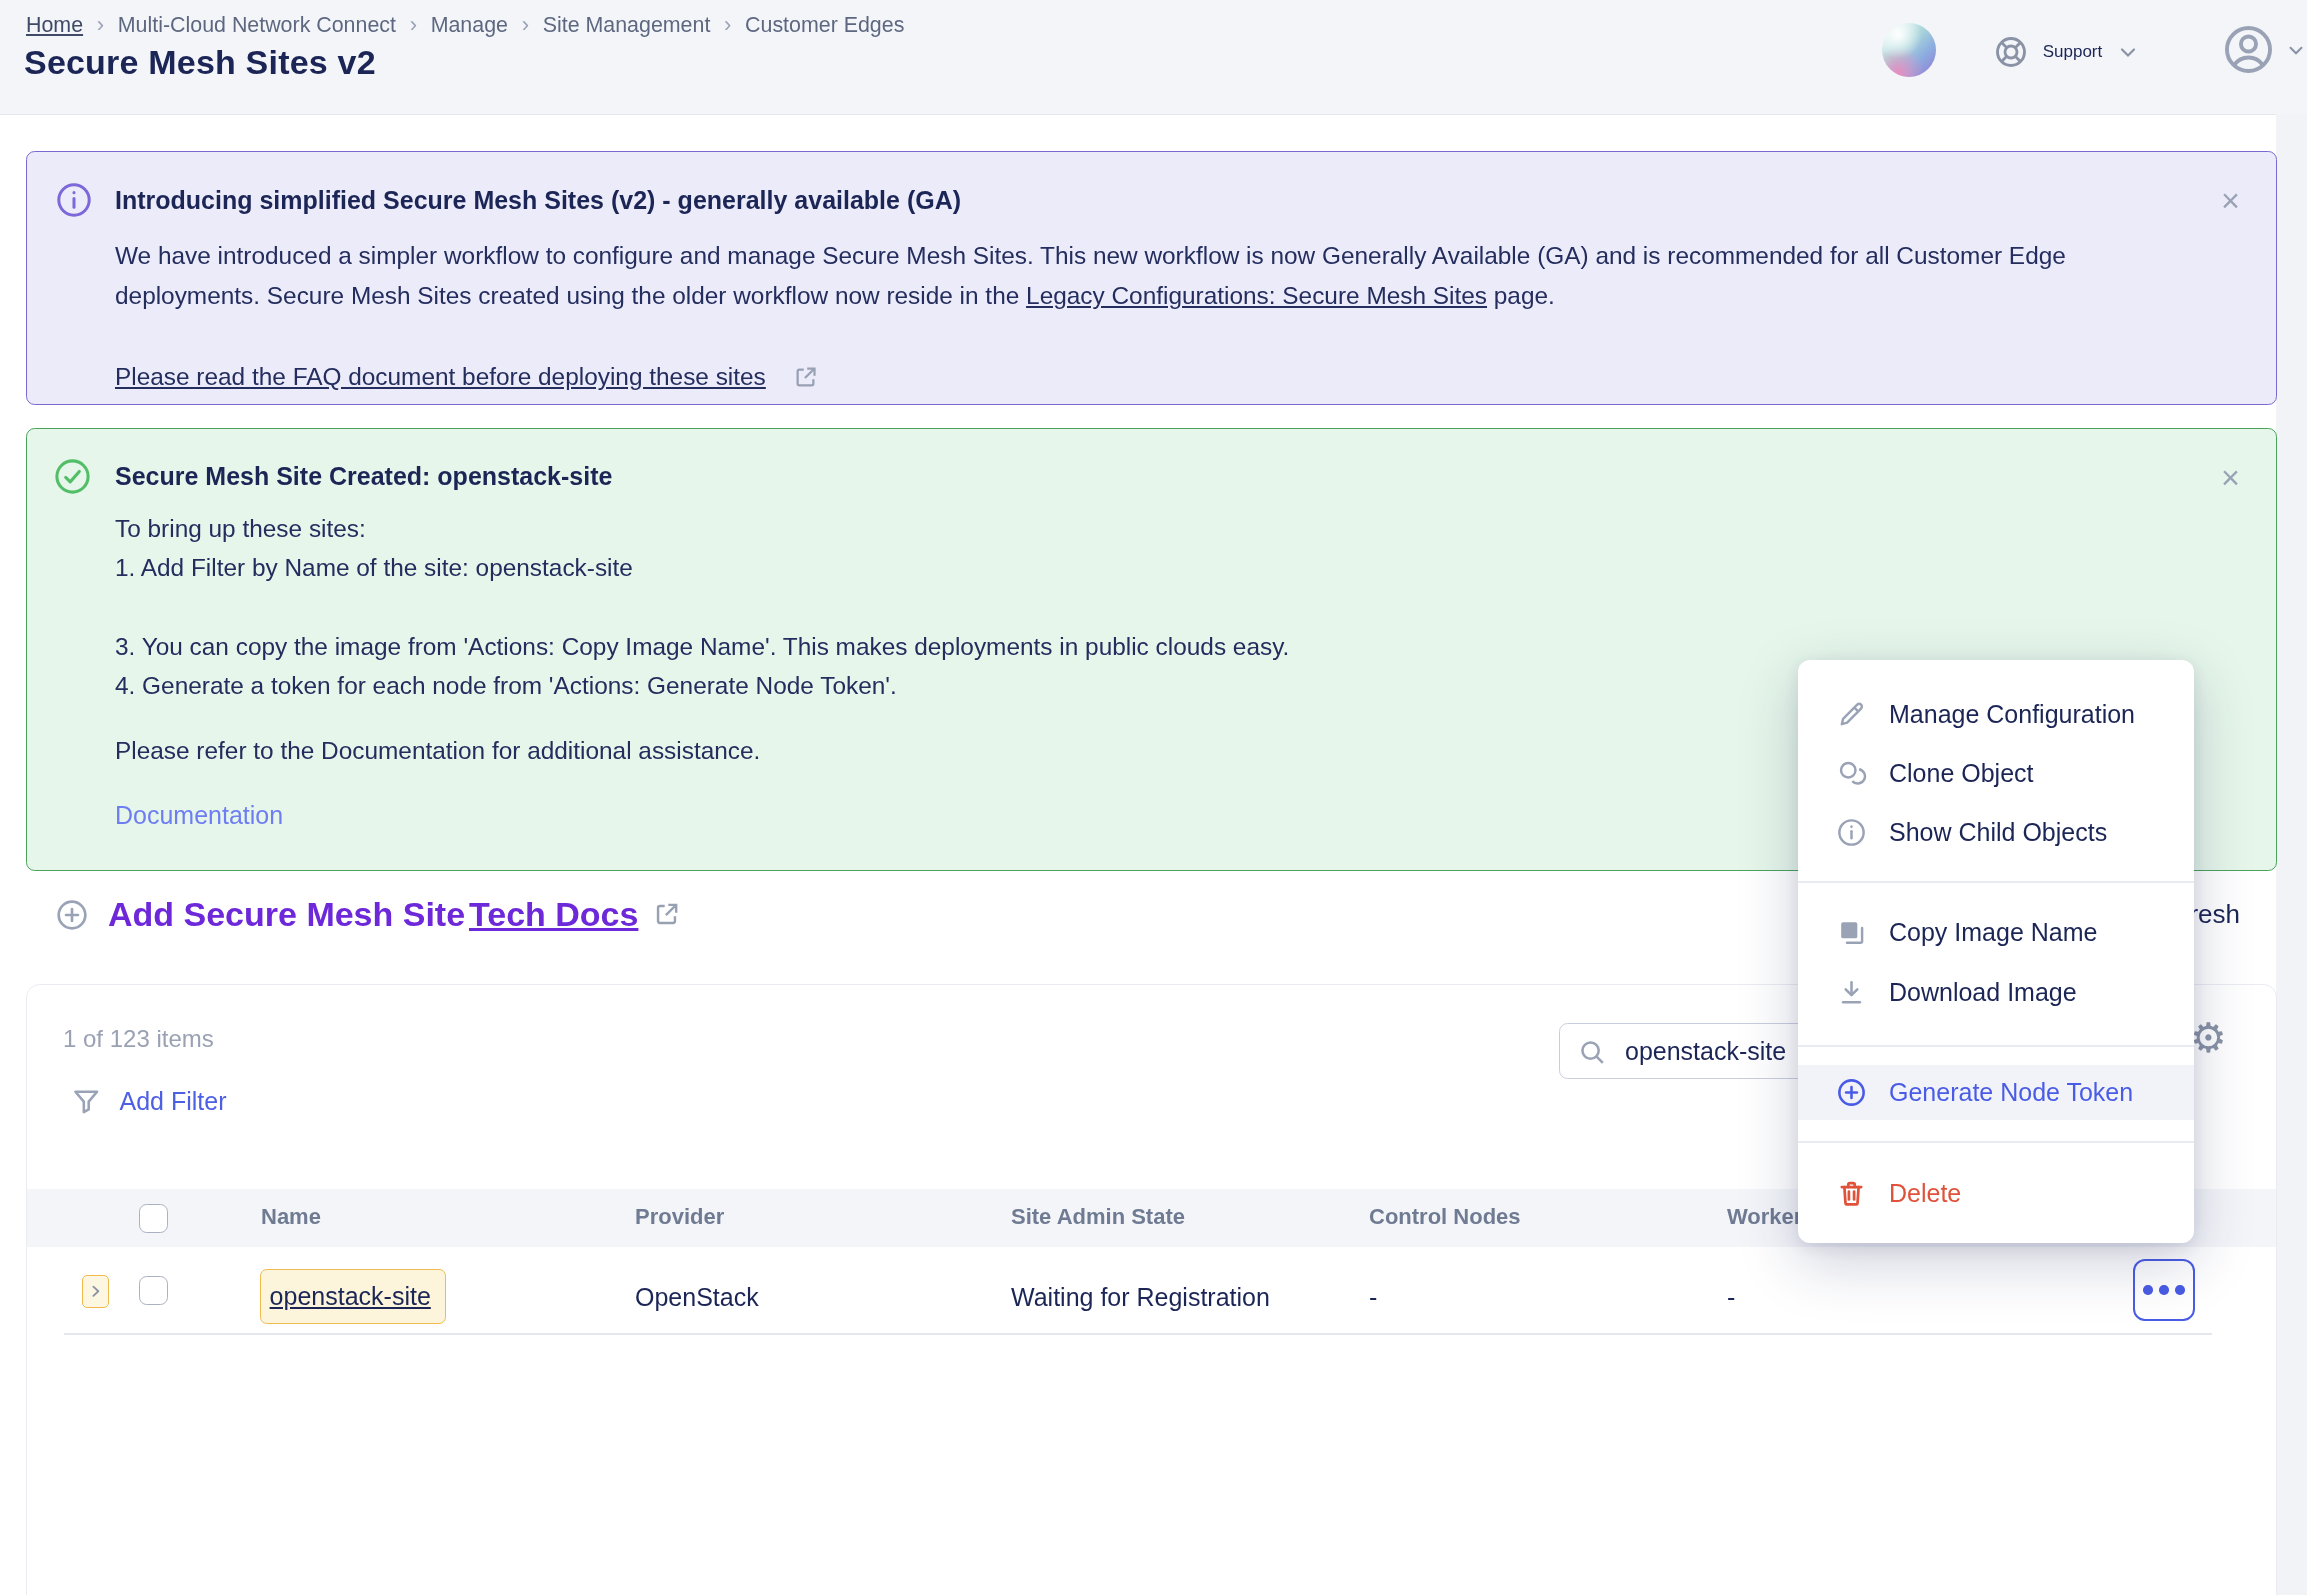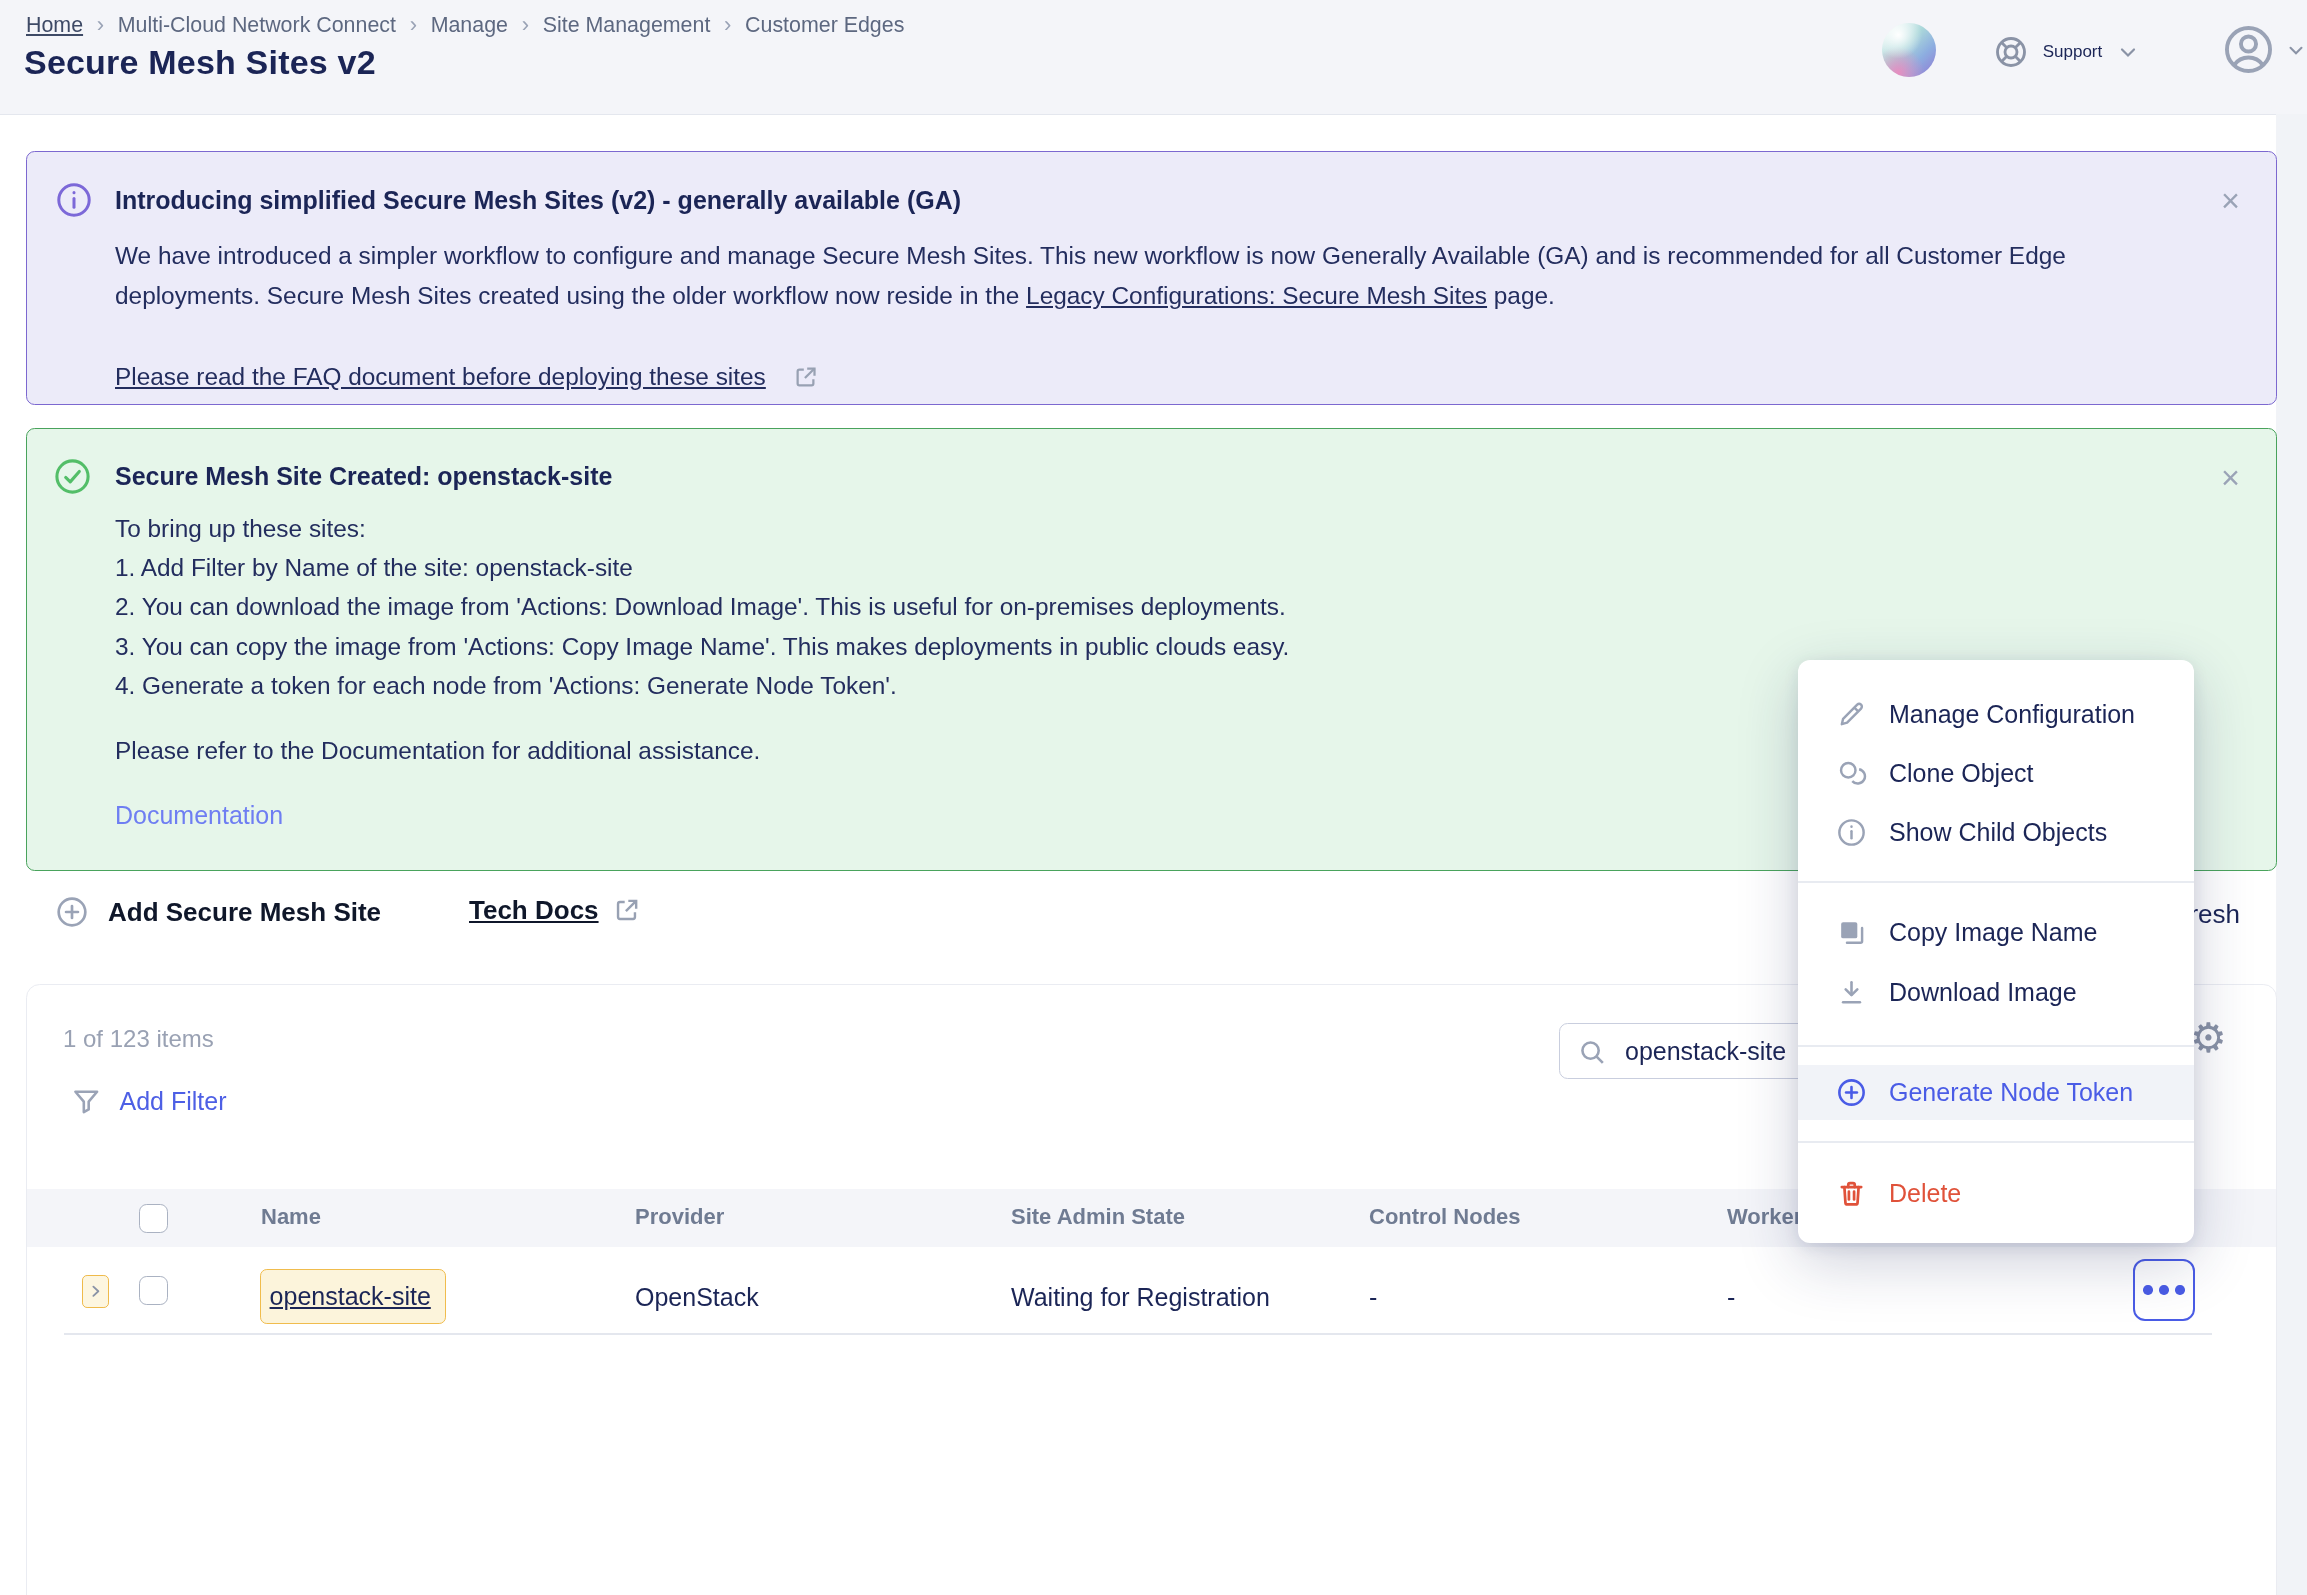--- a/index.html
+++ b/index.html
@@ -22,21 +22,21 @@
   
   .banner{left:26px;width:2251px;border-radius:8.6px;box-sizing:border-box;}
   .banner.info{top:151px;height:254px;background:#ecebf9;border:1.7px solid #7c68d0;}
   .banner.success{top:428px;height:443px;background:#e6f6ea;border:1.7px solid #49a35c;}
   .b-title{font-size:25px;font-weight:700;color:#1b2556;}
   .b-text{font-size:24.4px;color:#232d5e;line-height:40px;}
   .u{ text-decoration:underline;color:#232d5e;}
   .close-x{font-size:32.5px;color:#9aa3b6;line-height:26px;cursor:default;}
   .doc-link{font-size:25px;color:#6e7ef2;}
   
-  .tool-label{font-size:26px;font-weight:600;color:#0f172a;}
+  .tool-label{font-size:34px;font-weight:600;color:#6d28d9;}
   
   .card{left:26px;top:984px;width:2251px;height:612px;background:#ffffff;border:0.9px solid #eaecf2;
         border-radius:13.7px 13.7px 0 0;box-sizing:border-box;}
   .count{font-size:24px;color:#99a1b3;}
   .addfilter{font-size:25px;color:#4d5fe5;font-weight:500;}
   .search{left:1559px;top:1023px;width:619px;height:56px;box-sizing:border-box;border:1.7px solid #c9cede;
           border-radius:8.6px;background:#fff;font-size:25px;color:#1b2556;padding:0 13.7px 0 65px;outline:none;
           font-family:"Liberation Sans",sans-serif;}
   .gear{font-size:41px;color:#8a93a6;line-height:41px;}
   
@@ -151,21 +151,20 @@
   <div class="abs banner success"></div>
   <div class="abs" style="left:53px;top:457px;">
     <svg width="39" height="39" viewBox="0 0 24 24" fill="none" stroke="#53be68" stroke-width="1.9" stroke-linecap="round" stroke-linejoin="round">
       <circle cx="12" cy="12" r="9.6"></circle>
         <polyline points="7.8,12.6 10.6,15.3 16.2,8.9"></polyline>
     </svg>
   </div>
   <div class="abs b-title" style="left:115px;top:462px;text-align:right;">Secure Mesh Site Created: openstack-site</div>
   <div class="abs b-text" style="left:115px;top:512px;line-height:34px;">To bring up these sites:</div>
   <div class="abs b-text" style="left:115px;top:551px;line-height:34px;">1. Add Filter by Name of the site: openstack-site</div>
-  <div class="abs b-text" style="left:115px;top:590px;line-height:34px;">2. You can download the image from 'Actions: Download Image'. This is useful for on-premises deployments.</div>
   <div class="abs b-text" style="left:115px;top:630px;line-height:34px;">3. You can copy the image from 'Actions: Copy Image Name'. This makes deployments in public clouds easy.</div>
   <div class="abs b-text" style="left:115px;top:669px;line-height:34px;">4. Generate a token for each node from 'Actions: Generate Node Token'.</div>
   <div class="abs b-text" style="left:115px;top:734px;line-height:34px;">Please refer to the Documentation for additional assistance.</div>
   <div class="abs doc-link" style="left:115px;top:801px;">Documentation</div>
   <div class="abs close-x" style="left:2221px;top:465px;">×</div>
 
   <div class="abs" style="left:55px;top:895px;display:flex;align-items:center;gap:19px;">
     <span>
       <svg width="34" height="34" viewBox="0 0 24 24" fill="none" stroke="#9aa3b6" stroke-width="1.9" stroke-linecap="round">
         <circle cx="12" cy="12" r="9.4"></circle>

